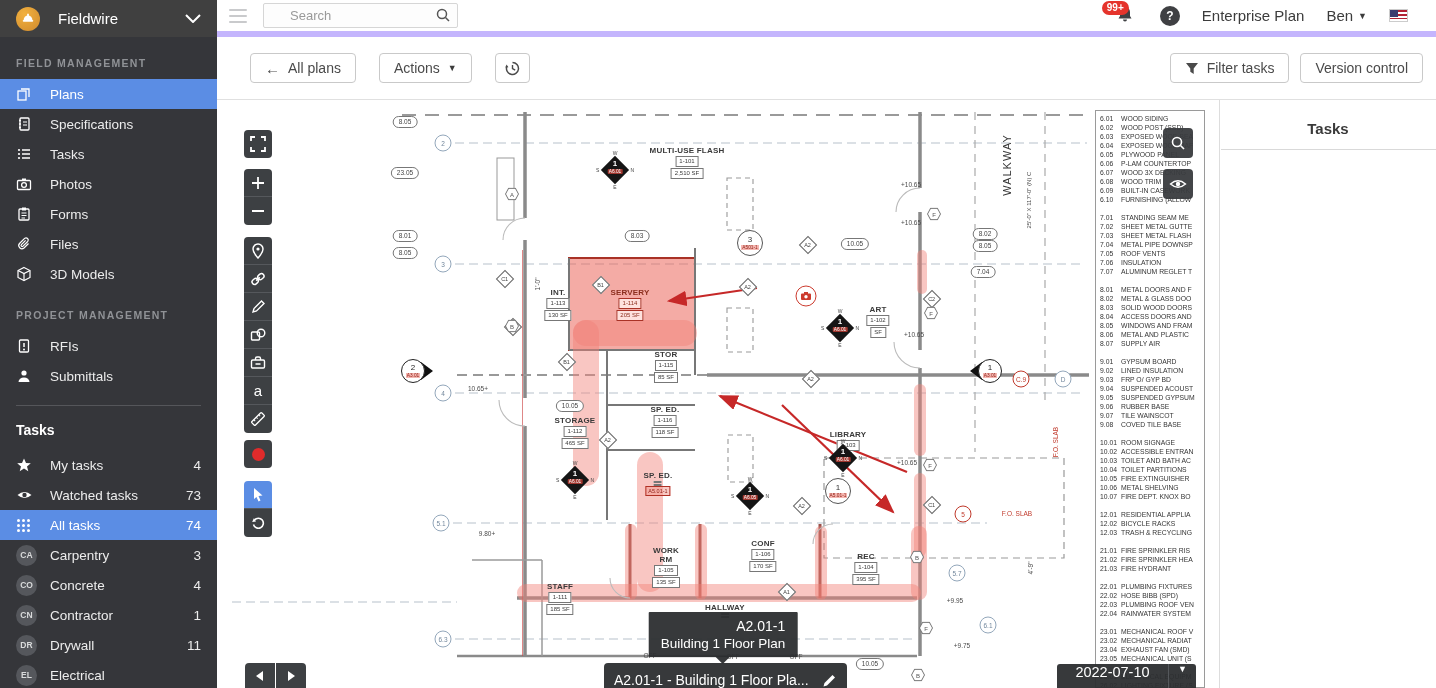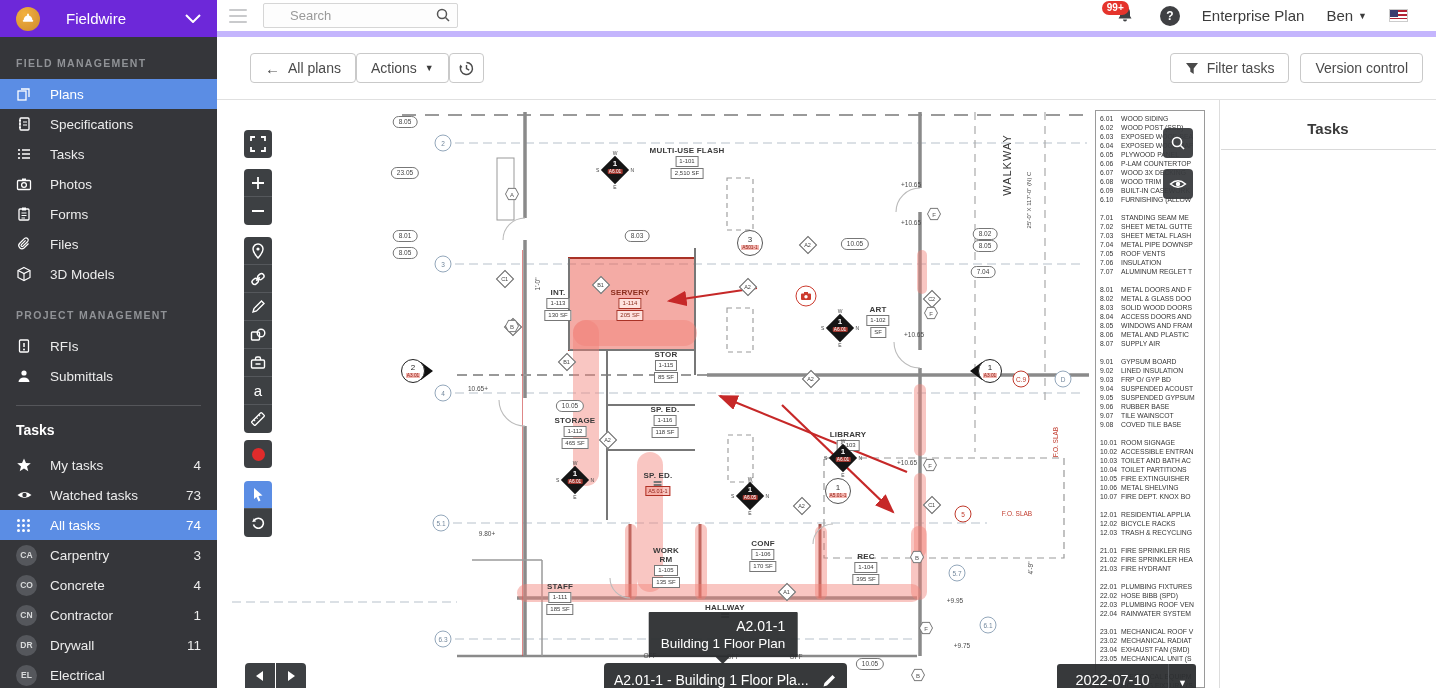--- a/index.html
+++ b/index.html
@@ -1,21 +1,21 @@
 <!DOCTYPE html>
 <html><head>
 <meta charset="utf-8">
 <style>
   *{margin:0;padding:0;box-sizing:border-box}
   html,body{width:1436px;height:688px;overflow:hidden;font-family:"Liberation Sans",sans-serif;background:#fff}
   .app{position:relative;width:1436px;height:688px}
 
   
   .topbar{position:absolute;top:0;left:0;width:100%;height:37px;display:flex;z-index:40}
-  .brand{width:217px;height:37px;background:#6d28d9;display:flex;align-items:center;padding:0 16px;gap:26px;flex:none}
+  .brand{width:217px;height:37px;background:#404040;display:flex;align-items:center;padding:0 16px;gap:18px;flex:none}
   .logo{width:24px;height:24px;border-radius:50%;background:radial-gradient(circle at 35% 30%,#f2b13f,#cf8a2d);display:flex;align-items:center;justify-content:center;flex:none}
   .brand-label{color:#fff;font-size:15px}
   .brand-chev{margin-left:auto;display:flex}
   .topbar-rest{flex:1;background:#fff;border-bottom:6px solid #c4b5fd;display:flex;align-items:center;position:relative}
   .hamburger{margin-left:12px;width:18px;height:14px;display:flex;flex-direction:column;justify-content:space-between;cursor:pointer}
   .hamburger i{display:block;height:2px;background:#c9cacc;border-radius:1px}
   .search-wrap{margin-left:16px;position:relative;width:195px}
   .search-wrap input{width:195px;height:25px;border:1px solid #d6d6d6;border-radius:2px;background:#fdfdfd;font-size:13px;color:#555;padding:0 28px 0 26px;font-family:"Liberation Sans",sans-serif}
   .search-wrap input::placeholder{color:#9a9a9a}
   .search-ic{position:absolute;right:7px;top:4px}
@@ -42,21 +42,21 @@
   .slabel{color:#ececec;font-size:13.5px;white-space:nowrap}
   .selected .slabel,.selected .scount{color:#fff}
   .scount{margin-left:auto;color:#ececec;font-size:13.5px}
   .sdivider{height:1px;background:#55565a;margin:14px 16px 0}
   .tasks-heading{color:#fff;font-size:14px;font-weight:bold;padding:16px 16px 12px}
 
   
   .main{position:absolute;top:37px;left:217px;width:1219px;height:651px;background:#fff}
   .toolbar{position:absolute;top:0;left:0;width:100%;height:63px;display:flex;align-items:center;padding:0 13px 0 33px;border-bottom:1px solid #e0e0e0;background:#fff;z-index:20}
   .tbtn{height:30px;border:1px solid #c9c9c9;border-radius:4px;background:#fff;color:#4a4a4a;font-size:14px;display:flex;align-items:center;gap:8px;padding:0 14px;cursor:pointer;font-family:"Liberation Sans",sans-serif}
-  .tbtn + .tbtn{}
+  .tbtn + .tbtn{margin-left:23px}
   .tbtn.icon-only{padding:0 8px}
   .tb-right{margin-left:auto;display:flex;gap:11px}
   .tb-right .tbtn + .tbtn{margin-left:0}
   .arrow-glyph{font-size:15px}
 
   
   .canvas{position:absolute;top:63px;left:0;width:1002px;height:588px;background:#fff;overflow:hidden}
   .canvas svg.linework{position:absolute;top:0;left:0;z-index:1}
   .ann{position:absolute;z-index:2}
 
@@ -132,21 +132,21 @@
   .navpair .pbtn:first-child{border-radius:4px 0 0 0}
   .navpair .pbtn:last-child{border-radius:0 4px 0 0}
 
   .tooltip{position:absolute;left:506px;top:512px;transform:translateX(-50%);background:rgba(44,46,48,.95);color:#fff;border-radius:1px;padding:5px 12px;text-align:right;z-index:5}
   .tooltip .tt1{font-size:14px;line-height:18px}
   .tooltip .tt2{font-size:13.5px;line-height:17px}
   .tooltip:after{content:"";position:absolute;left:50%;bottom:-7px;transform:translateX(-50%);border-left:8px solid transparent;border-right:8px solid transparent;border-top:8px solid rgba(44,46,48,.95)}
 
   .sheetbar{position:absolute;left:387px;top:563px;width:243px;height:25px;background:rgba(44,46,48,.95);border-radius:4px 4px 0 0;color:#fff;display:flex;align-items:flex-end;padding:0 10px;z-index:6;cursor:pointer}
   .sheetbar .sname{font-size:14px;white-space:nowrap;overflow:hidden;flex:1}
-  .datebar{position:absolute;left:840px;top:564px;width:139px;height:24px;background:rgba(44,46,48,.95);border-radius:3px 3px 0 0;color:#fff;display:flex;align-items:flex-end;z-index:6;cursor:pointer}
+  .datebar{position:absolute;left:840px;top:564px;width:139px;height:24px;background:rgba(44,46,48,.95);border-radius:3px 3px 0 0;color:#fff;display:flex;align-items:flex-start;z-index:6;cursor:pointer}
   .datebar .dlabel{flex:1;text-align:center;font-size:14.5px}
   .datebar .dsep{width:1px;height:24px;background:#55585c}
   .datebar .dchev{width:27px;text-align:center;font-size:9px}
 
   
   .taskpanel{position:absolute;top:63px;right:0;width:217px;height:588px;background:#fff;border-left:1px solid #ddd;z-index:10}
   .tp-title{font-size:15px;font-weight:bold;color:#3a3a3a;text-align:center;padding:20px 0 12px}
   .tp-div{height:1px;background:#d9d9d9;margin:0 0 0 1px}
   .tp-new{font-size:14px;color:#9b9b9b;text-align:center;padding-top:16px;cursor:pointer}
 </style>

